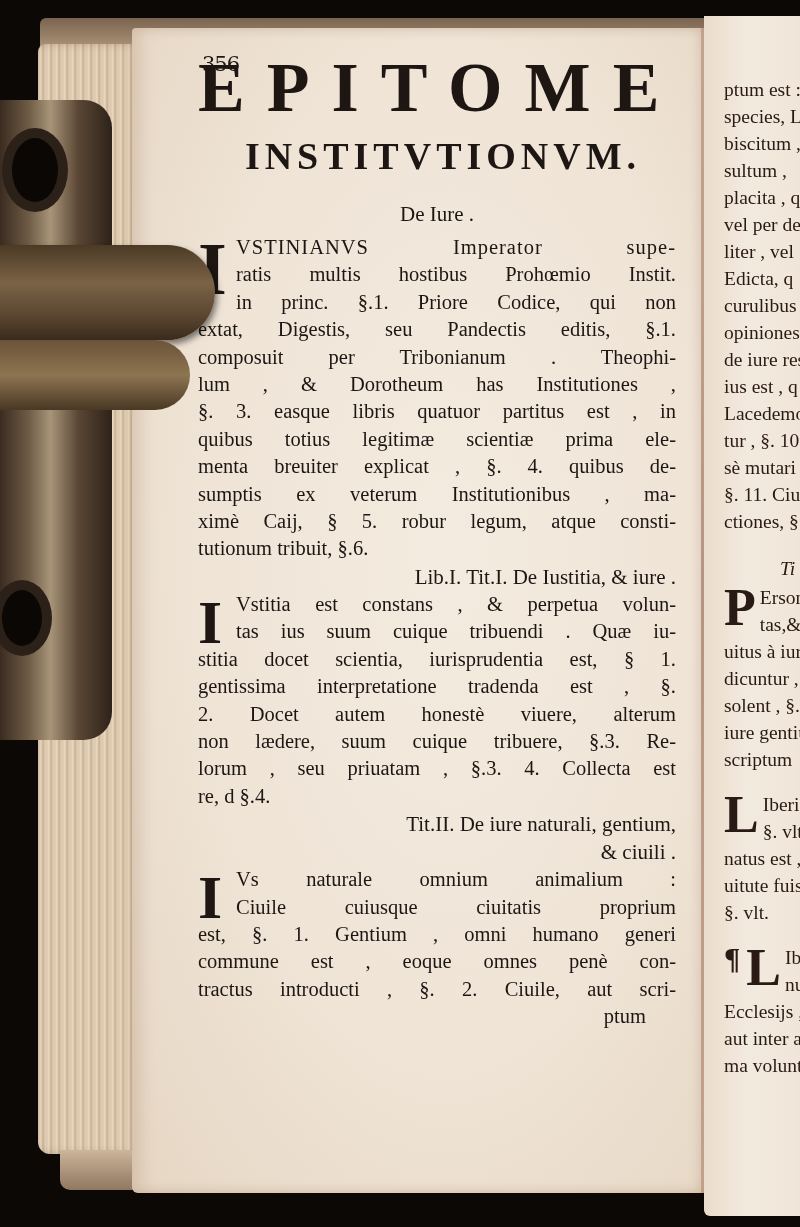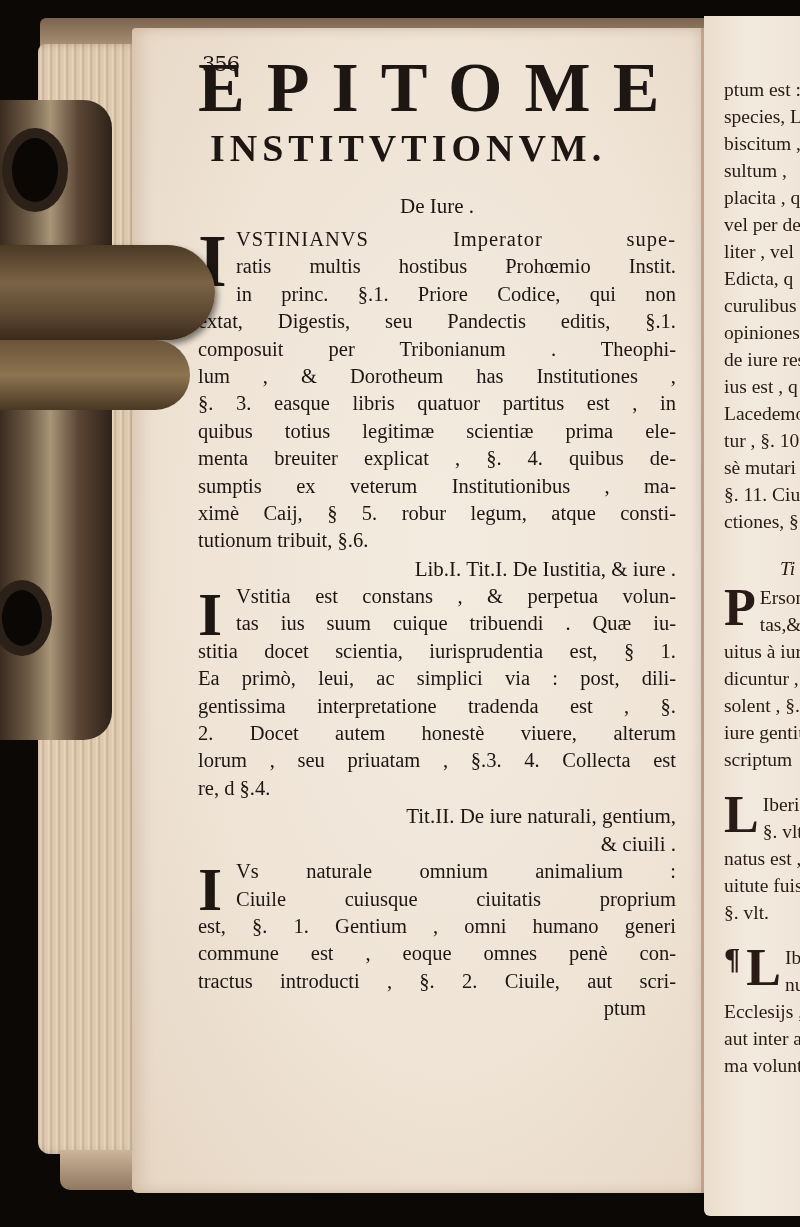--- a/index.html
+++ b/index.html
@@ -79,21 +79,21 @@
       font-family: "DejaVu Serif", serif;
     }
     .folio {
       position: absolute; left: 4px; top: 0; font-size: 21px; letter-spacing: -1px;
     }
     .title1 {
       margin-top: 6px; font-size: 70px; font-weight: bold; letter-spacing: 22px;
       line-height: 60px; font-family: "Liberation Serif", serif; white-space: nowrap;
     }
     .title2 {
-      margin-top: 8px; font-size: 38px; letter-spacing: 5px; 
+      margin-top: 16px; font-size: 38px; letter-spacing: 5px; text-align: center;
       font-family: "Liberation Serif", serif; font-weight: bold; line-height: 44px; white-space: nowrap;
       padding-left: 12px;
     }
     .subhead {
       text-align: center; font-size: 21px; margin-top: 22px; line-height: 28px;
       font-family: "Liberation Serif", serif;
     }
     .para {
       font-size: 20.5px; line-height: 27.4px; text-align: justify;
       font-family: "Liberation Serif", serif;
@@ -202,23 +202,23 @@
       <span class="line last">tutionum tribuit, §.6.</span>
     </div>
 
     <div class="heading-it">Lib.I. Tit.I. De Iustitia, &amp; iure .</div>
 
     <div class="para dropcap-wrap">
       <span class="dropcap" style="top:-4px;font-size:62px;">I</span>
       <span class="line indent">Vstitia est constans , &amp; perpetua volun-</span>
       <span class="line indent">tas ius suum cuique tribuendi . Quæ iu-</span>
       <span class="line">stitia docet scientia, iurisprudentia est, § 1.</span>
-      <span class="line">Ea primò, leui, ac simplici via : post, dili-</span>
       <span class="line">gentissima interpretatione tradenda est , §.</span>
       <span class="line">2. Docet autem honestè viuere, alterum</span>
+      <span class="line">non lædere, suum cuique tribuere, §.3. Re-</span>
       <span class="line">lorum , seu priuatam , §.3. 4. Collecta est</span>
       <span class="line last">re, d §.4.</span>
     </div>
 
     <div class="heading-it">Tit.II. De iure naturali, gentium,</div>
     <div class="heading-it">&amp; ciuili .</div>
 
     <div class="para dropcap-wrap">
       <span class="dropcap" style="top:-4px;font-size:62px;">I</span>
       <span class="line indent">Vs naturale omnium animalium :</span>

